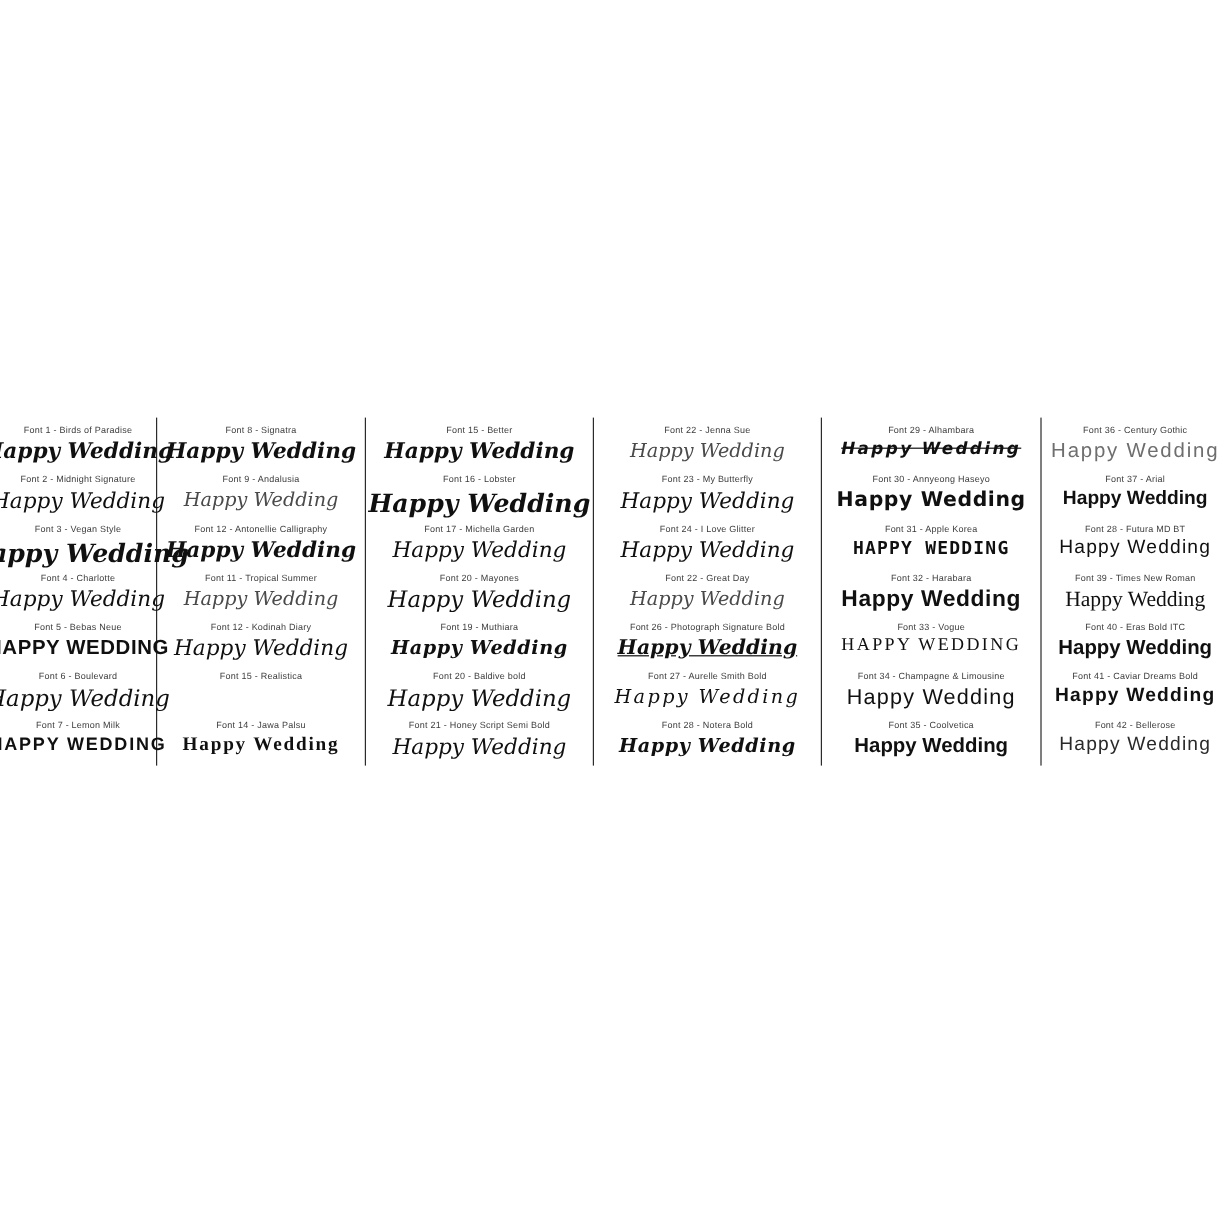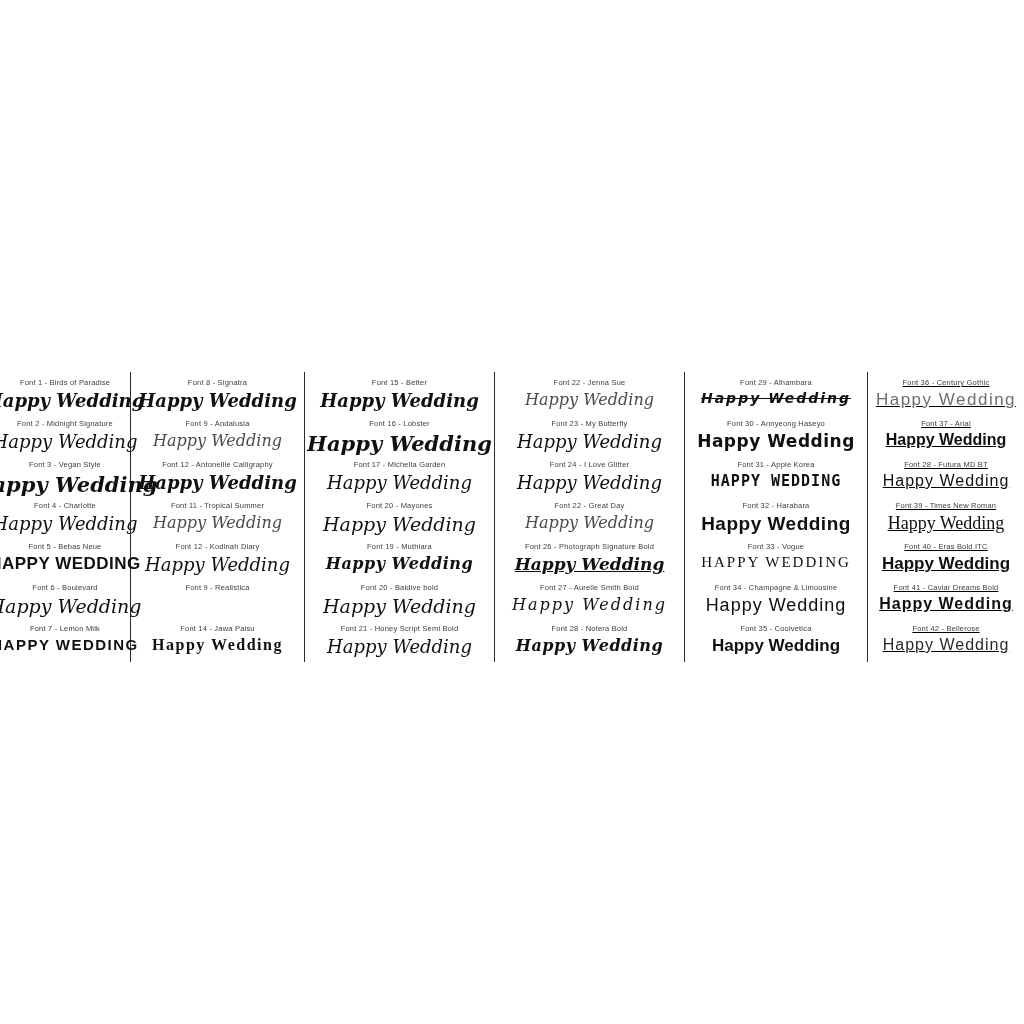--- a/index.html
+++ b/index.html
@@ -5,36 +5,36 @@
   html,body{margin:0;padding:0;}
   body{
     width:1024px;height:1024px;
     background:#ffffff;
     font-family:"Liberation Sans",sans-serif;
     overflow:hidden;
     position:relative;
   }
   #strip{
     position:absolute;
-    top:372px;left:0;
+    top:348px;left:0;
     width:1024px;height:290px;
     display:flex;
   }
   .column{
     box-sizing:border-box;
     height:100%;
     display:flex;
     flex-direction:column;
   }
   .column:nth-child(1){width:131px;}
   .column:nth-child(2){width:174px;align-items:center;}
   .column:nth-child(3){width:190px;}
   .column:nth-child(4){width:190px;}
   .column:nth-child(5){width:183px;}
-  .column:nth-child(6){width:156px;text-decoration:underline;}
+  .column:nth-child(6){width:156px;}
   .column:not(:last-child){border-right:1.5px solid #2b2b2b;}
   .entry{
     height:41px;
     display:flex;
     flex-direction:column;
     align-items:center;
     justify-content:flex-start;
     padding-top:6px;
     box-sizing:border-box;
   }
@@ -136,21 +136,21 @@
     <div class="label">Font 11 - Tropical Summer</div>
     <div class="sample fs-script-light">Happy Wedding</div>
   </div>
 
   <div class="entry">
     <div class="label">Font 12 - Kodinah Diary</div>
     <div class="sample fs-script">Happy Wedding</div>
   </div>
 
   <div class="entry">
-    <div class="label">Font 9 - Realistica</div>
+    <div class="label">Font 15 - Realistica</div>
   </div>
 
   <div class="entry">
     <div class="label">Font 14 - Jawa Palsu</div>
     <div class="sample fs-serif-bold-spaced">Happy Wedding</div>
   </div>
 </div>
     <div class="column">
   <div class="entry">
     <div class="label">Font 15 - Better</div>

